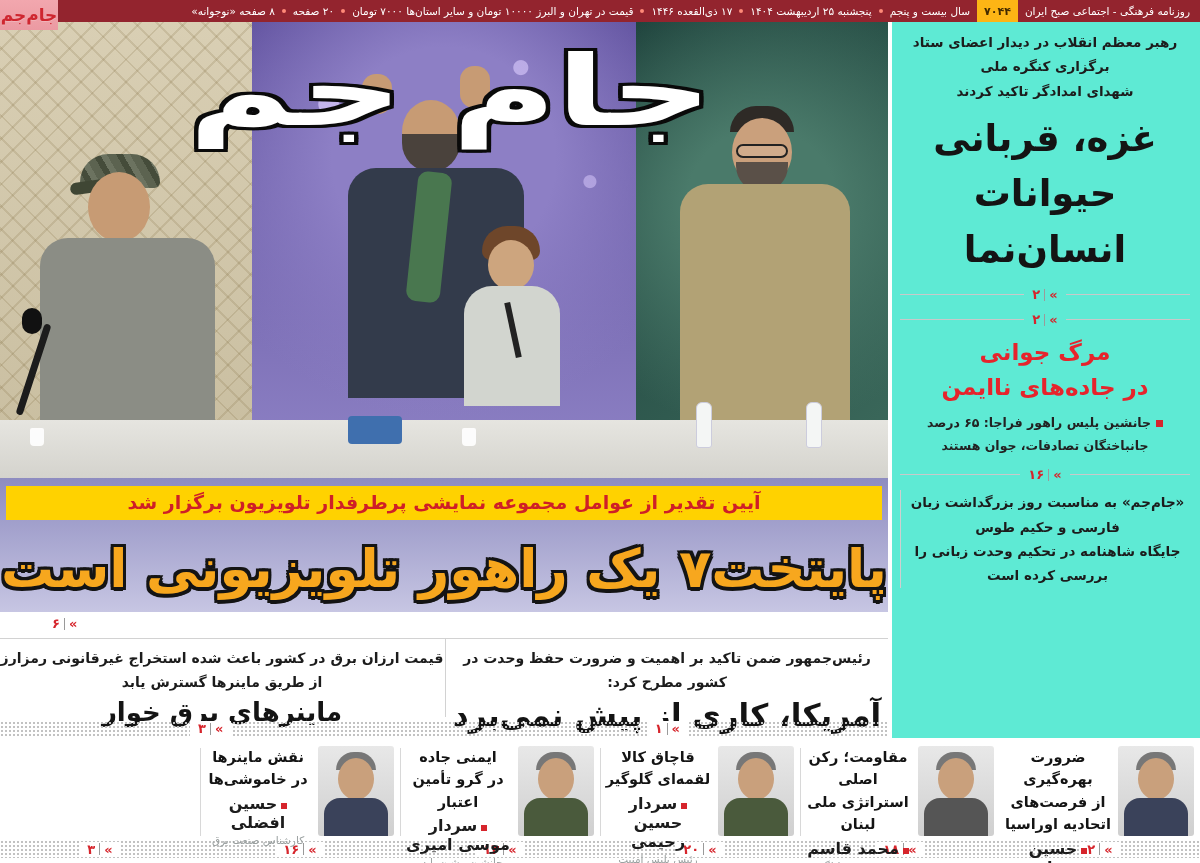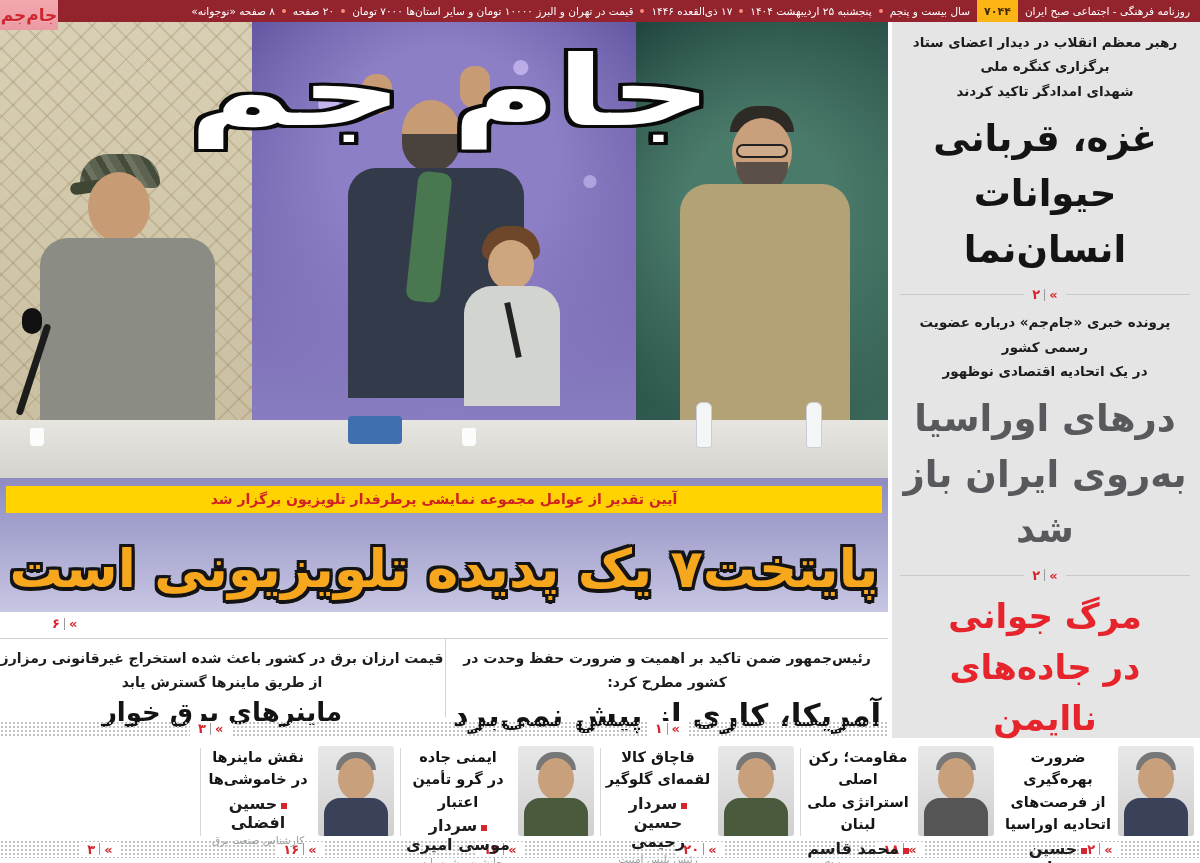--- a/index.html
+++ b/index.html
@@ -97,47 +97,47 @@
                  0 -3px 0 #0a0a0a,0 3px 0 #0a0a0a,-3px 0 0 #0a0a0a,3px 0 0 #0a0a0a;
   }
 
   
   .main-band {
     position:absolute; top:478px; left:0; width:888px; height:134px;
     background:linear-gradient(180deg,#8e8cc0,#c7c6e3); overflow:hidden;
   }
   .main-kicker {
     position:absolute; top:8px; right:6px; left:6px; text-align:center;
-    background:#ffd200; color:#cf1f27; font-weight:900; font-size:14px;
+    background:#ffd200; color:#cf1f27; font-weight:900; font-size:19px;
     padding:4px 12px; line-height:1.35;
   }
   .main-headline {
     position:absolute; top:46px; left:0; right:0; bottom:0;
     display:flex; align-items:center; justify-content:center;
     font-size:53px; font-weight:900; color:#f7a71e; letter-spacing:0;
     text-shadow:-3px -3px 0 #141414,3px -3px 0 #141414,-3px 3px 0 #141414,3px 3px 0 #141414,
                  0 -3px 0 #141414,0 4px 0 #141414,-3px 0 0 #141414,3px 0 0 #141414;
     white-space:nowrap;
   }
   .main-pref-strip { position:absolute; top:612px; left:0; width:888px; height:26px; background:#fff; }
   .main-pref-strip .pref { position:absolute; left:52px; top:4px; }
 
   
   .pref { display:inline-flex; direction:ltr; align-items:center; gap:4px; font-size:13px; }
   .pref .n { color:#d6252c; font-weight:900; }
   .pref .bar { width:1px; height:12px; background:#9a9a9a; display:inline-block; }
   .pref .g { color:#d6252c; font-weight:900; }
 
   
-  .rightcol { position:absolute; top:22px; right:0; width:308px; height:716px; background:#e5e5e5; padding:8px 10px 0 8px; }
+  .rightcol { position:absolute; top:22px; right:0; width:308px; height:716px; background:#5eead4; padding:8px 10px 0 8px; }
   .sec { text-align:center; }
   .kicker { font-size:13.5px; font-weight:700; color:#1c1c1c; line-height:1.8; white-space:pre-line; }
   .h-black { font-size:37px; font-weight:900; color:#141414; line-height:1.5; white-space:pre-line; margin-top:8px; }
   .h-gray  { font-size:37px; font-weight:900; color:#58595d; line-height:1.5; white-space:pre-line; margin-top:8px; }
-  .h-red   { font-size:34px; font-weight:900; color:#e6242c; line-height:1.5; white-space:pre-line; margin-top:4px; }
+  .h-red   { font-size:23px; font-weight:900; color:#e6242c; line-height:1.5; white-space:pre-line; margin-top:4px; }
   .subline { font-size:12.5px; font-weight:700; color:#222; line-height:1.8; white-space:pre-line; margin-top:8px; }
   .subline .sq { display:inline-block; width:7px; height:7px; background:#d6252c; margin-left:5px; }
   .secdiv { display:flex; align-items:center; gap:8px; margin:10px 0 8px; }
   .secdiv::before,.secdiv::after { content:""; flex:1; border-top:1px solid #c9c9c9; }
   .sec4 { border-left:1px solid #cfcfcf; padding-left:4px; }
 
   
   .midband { position:absolute; top:638px; left:0; width:888px; height:100px; border-top:1px solid #d2d2d2; }
   .midcol { position:absolute; top:0; height:78px; text-align:center; padding-top:8px; }
   .midcol.amrika { right:0; width:443px; border-left:1px solid #d2d2d2; }
@@ -238,21 +238,21 @@
       </div>
     </div>
   </div>
 
   <div class="masthead">
     <span>جام جم</span>
   </div>
 
   <div class="main-band">
     <div class="main-kicker">آیین تقدیر از عوامل مجموعه نمایشی پرطرفدار تلویزیون برگزار شد</div>
-    <div class="main-headline">پایتخت۷ یک پدیده تلویزیونی است</div>
+    <div class="main-headline">پایتخت۷ یک راهور تلویزیونی است</div>
   </div>
   <div class="main-pref-strip">
     <span class="pref">
       <b class="n">۶</b>
       <i class="bar"></i>
       <span class="g">«</span>
     </span>
   </div>
 
   <div class="rightcol">
@@ -264,26 +264,20 @@
 حیوانات انسان‌نما</div>
     </div>
     <div class="secdiv">
       <span class="pref">
         <b class="n">۲</b>
         <i class="bar"></i>
         <span class="g">«</span>
       </span>
     </div>
 
-    <div class="sec">
-      <div class="kicker">پرونده خبری «جام‌جم» درباره عضویت رسمی کشور
-در یک اتحادیه اقتصادی نوظهور</div>
-      <div class="h-gray">درهای اوراسیا
-به‌روی ایران باز شد</div>
-    </div>
     <div class="secdiv">
       <span class="pref">
         <b class="n">۲</b>
         <i class="bar"></i>
         <span class="g">«</span>
       </span>
     </div>
 
     <div class="sec">
       <div class="h-red">مرگ جوانی

